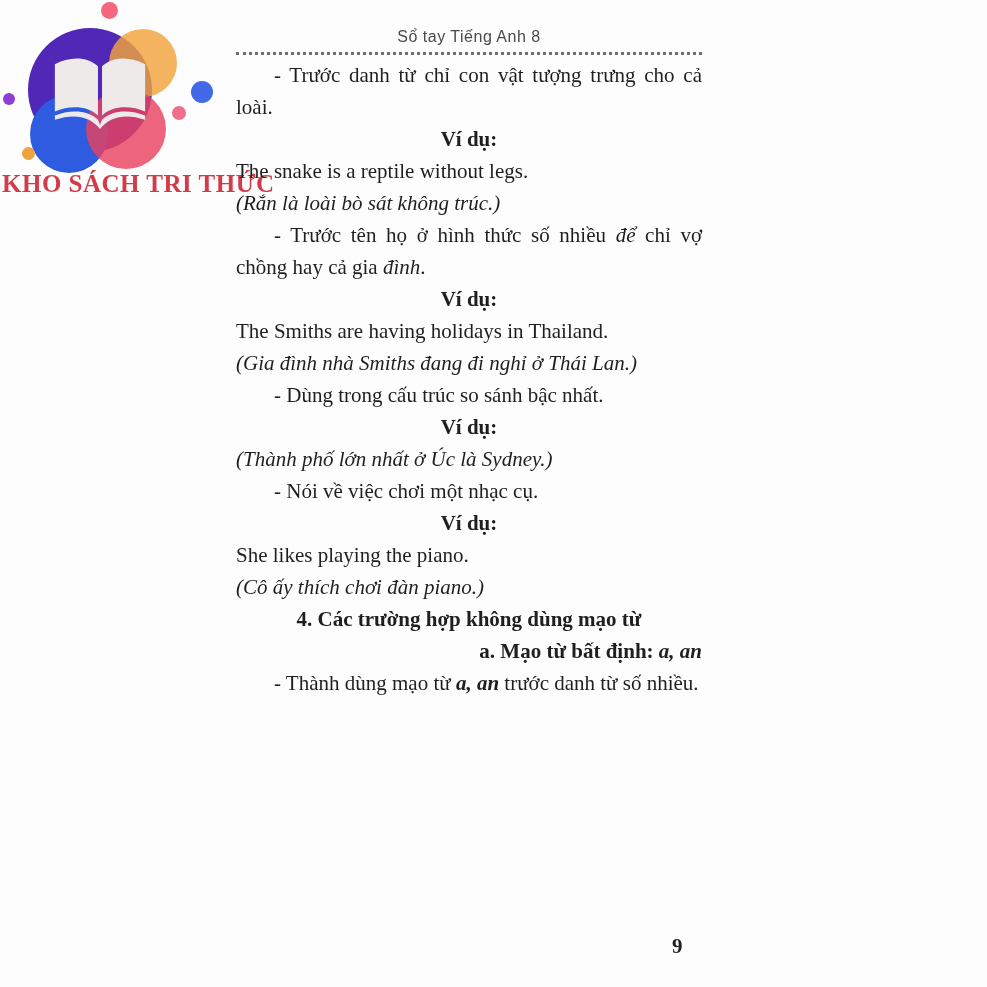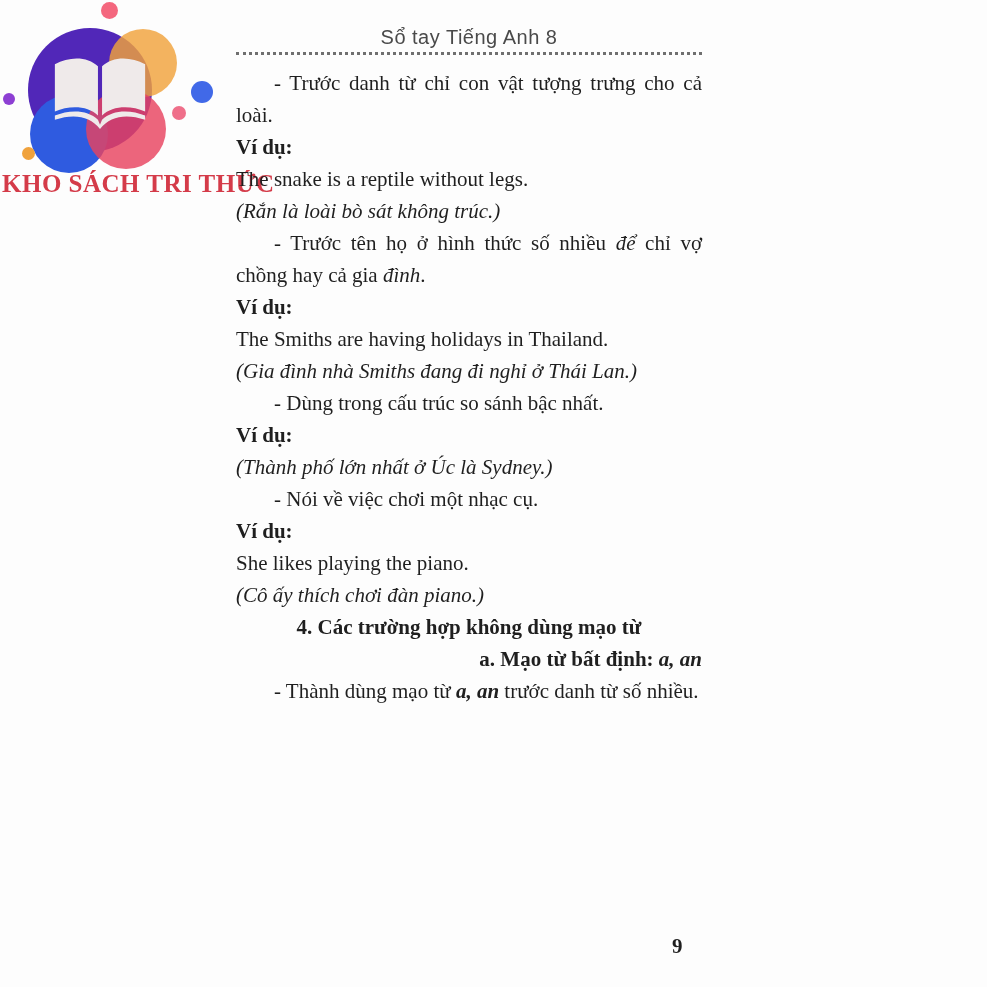--- a/index.html
+++ b/index.html
@@ -27,28 +27,28 @@
   .logo-text{
     position:absolute;left:2px;top:170px;width:228px;
     font-family:Liberation Serif, serif;
     font-weight:bold;font-size:25px;letter-spacing:.5px;
     color:#d43b49;white-space:nowrap;
   }
   
   .column{position:absolute;left:236px;top:24px;width:466px;}
   .header-title{
     font-family:"Liberation Sans", sans-serif;
-    font-size:20px;color:#4a4a4a;text-align:center;
+    font-size:16px;color:#4a4a4a;text-align:center;
     letter-spacing:.5px;line-height:26px;
   }
   .dotted-rule{border-bottom:3px dotted #6f6f6f;margin-top:2px;height:0;}
-  .page-body{margin-top:12px;font-size:21px;line-height:32px;}
+  .page-body{margin-top:4px;font-size:21px;line-height:32px;}
   .page-body p{margin:0;padding:0;}
   .b-bullet{margin-top:14px;text-align:justify;text-indent:38px;}
-  .b-label{margin-top:7px;margin-left:22px;font-weight:bold;}
+  .b-label{margin-top:7px;margin-left:22px;font-weight:bold;text-align:center;}
   .b-en{margin-top:9px;margin-left:32px;}
   .b-vi{margin-top:3px;margin-left:32px;font-style:italic;text-align:justify;}
   .b-h4{margin-top:26px;margin-left:4px;font-weight:bold;text-align:center;}
   .b-ha{margin-top:6px;margin-left:22px;font-weight:bold;text-align:right;}
   .sg-i{font-style:italic;}
   .sg-bi{font-weight:bold;font-style:italic;}
   .page-num{
     position:absolute;left:672px;top:934px;
     font-size:21px;font-weight:bold;color:#1f1f1f;
   }

